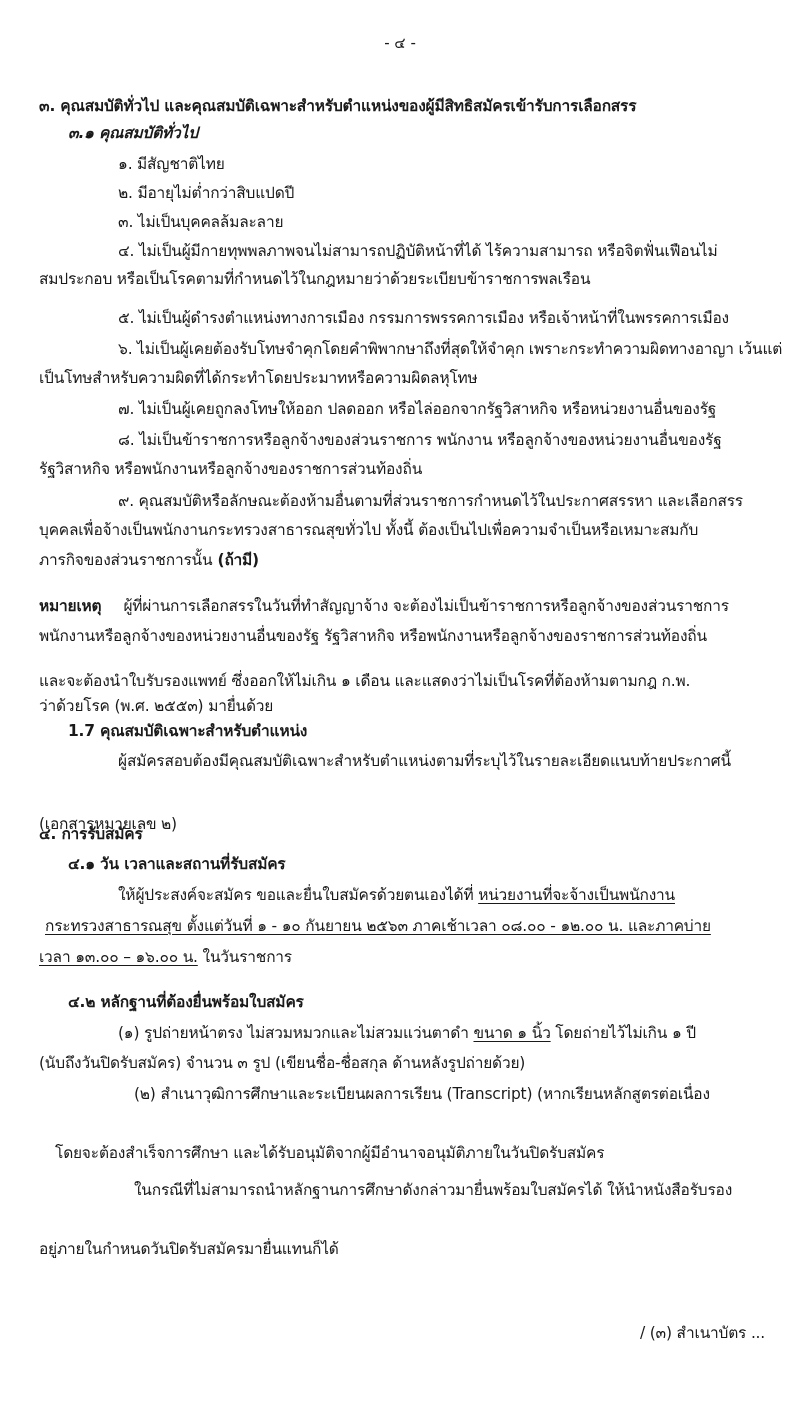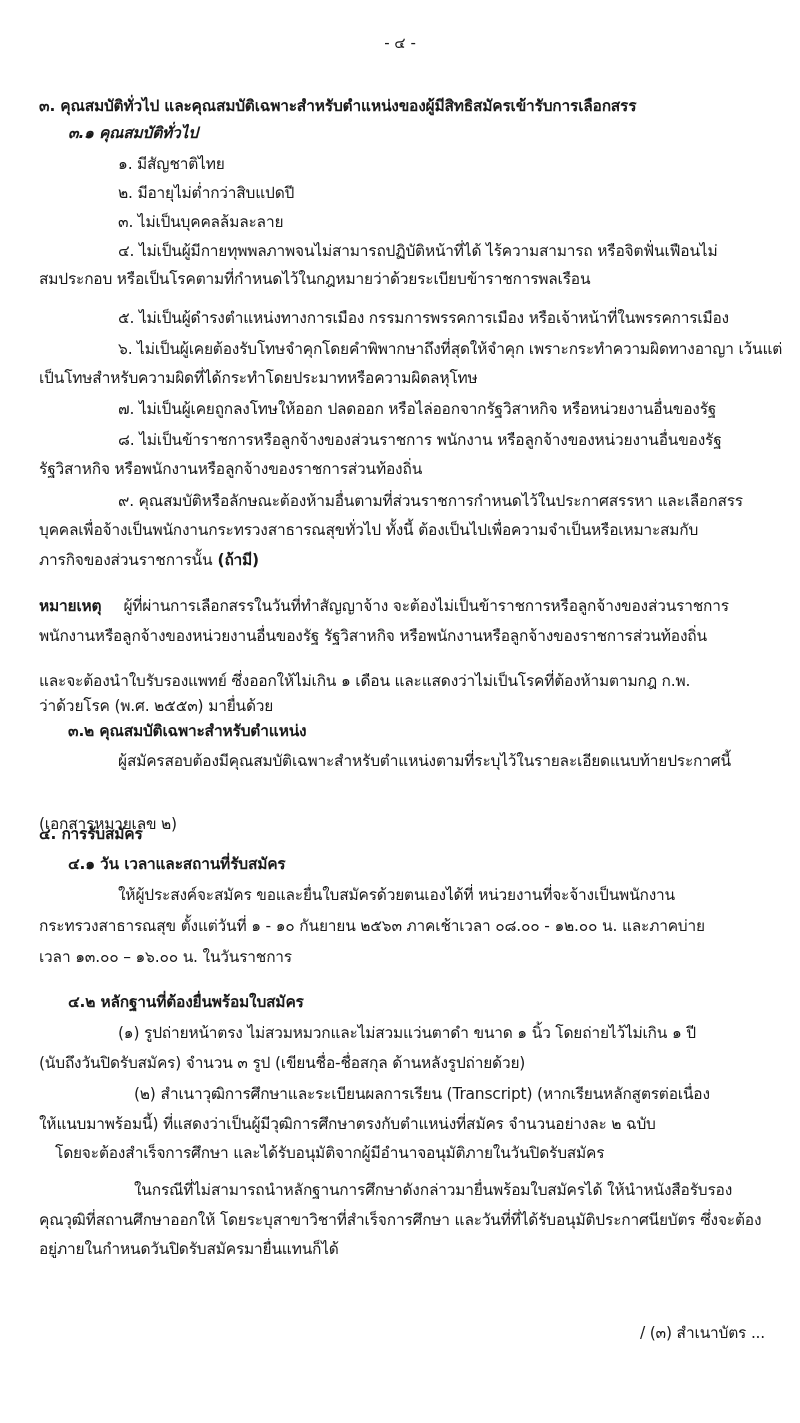--- a/index.html
+++ b/index.html
@@ -1,21 +1,21 @@
 <!DOCTYPE html>
 <html><head>
 <meta charset="utf-8">
 <style>
   html, body { margin:0; padding:0; background:#ffffff; }
   body { width:800px; height:1423px; position:relative; overflow:hidden;
          font-family:"DejaVu Sans", "Liberation Sans", sans-serif; color:#1a1a1a; }
   .page { position:absolute; left:0; top:0; width:800px; height:1423px; }
   .ln { position:absolute; font-size:15.5px; line-height:22px; white-space:nowrap; letter-spacing:-0.2px; }
   .b { font-weight:bold; }
-  .u { text-underline-offset:3px; }
+  .u { text-decoration:underline; text-underline-offset:3px; }
   .pnum { position:absolute; left:0; width:800px; text-align:center; top:31px; font-size:15px; }
 </style>
 </head>
 <body>
 
 <div class="page">
 
   <div class="pnum">- ๔ -</div>
 
   <div class="ln b" style="left:39px;top:95px;">๓.  คุณสมบัติทั่วไป และคุณสมบัติเฉพาะสำหรับตำแหน่งของผู้มีสิทธิสมัครเข้ารับการเลือกสรร</div>
@@ -34,35 +34,33 @@
   <div class="ln" style="left:39px;top:458px;">รัฐวิสาหกิจ หรือพนักงานหรือลูกจ้างของราชการส่วนท้องถิ่น</div>
   <div class="ln" style="left:118px;top:490px;">๙. คุณสมบัติหรือลักษณะต้องห้ามอื่นตามที่ส่วนราชการกำหนดไว้ในประกาศสรรหา และเลือกสรร</div>
   <div class="ln" style="left:39px;top:519px;">บุคคลเพื่อจ้างเป็นพนักงานกระทรวงสาธารณสุขทั่วไป ทั้งนี้ ต้องเป็นไปเพื่อความจำเป็นหรือเหมาะสมกับ</div>
   <div class="ln" style="left:39px;top:549px;"><span>ภารกิจของส่วนราชการนั้น</span><span class="b"> (ถ้ามี)</span></div>
 
   <div class="ln" style="left:39px;top:625px;">พนักงานหรือลูกจ้างของหน่วยงานอื่นของรัฐ  รัฐวิสาหกิจ  หรือพนักงานหรือลูกจ้างของราชการส่วนท้องถิ่น</div>
   <div class="ln" style="left:39px;top:595px;"><span class="b">หมายเหตุ</span><span style="display:inline-block;width:22px"></span><span>ผู้ที่ผ่านการเลือกสรรในวันที่ทำสัญญาจ้าง  จะต้องไม่เป็นข้าราชการหรือลูกจ้างของส่วนราชการ</span></div>
   <div class="ln" style="left:39px;top:654px;margin-top:16px;">และจะต้องนำใบรับรองแพทย์  ซึ่งออกให้ไม่เกิน  ๑  เดือน  และแสดงว่าไม่เป็นโรคที่ต้องห้ามตามกฎ  ก.พ.</div>
   <div class="ln" style="left:39px;top:683px;margin-top:12px;">ว่าด้วยโรค (พ.ศ. ๒๕๕๓) มายื่นด้วย</div>
 
-  <div class="ln b" style="left:68px;top:720px;">๓.๒ คุณสมบัติเฉพาะสำหรับตำแหน่ง</div>
+  <div class="ln b" style="left:68px;top:720px;">1.7 คุณสมบัติเฉพาะสำหรับตำแหน่ง</div>
   <div class="ln" style="left:118px;top:750px;">ผู้สมัครสอบต้องมีคุณสมบัติเฉพาะสำหรับตำแหน่งตามที่ระบุไว้ในรายละเอียดแนบท้ายประกาศนี้</div>
   <div class="ln" style="left:39px;top:813px;">(เอกสารหมายเลข ๒)</div>
 
   <div class="ln b" style="left:39px;top:823px;">๔.  การรับสมัคร</div>
   <div class="ln b" style="left:68px;top:853px;">๔.๑ วัน เวลาและสถานที่รับสมัคร</div>
   <div class="ln" style="left:118px;top:884px;"><span>ให้ผู้ประสงค์จะสมัคร   ขอและยื่นใบสมัครด้วยตนเองได้ที่  </span><span class="u">หน่วยงานที่จะจ้างเป็นพนักงาน</span></div>
-  <div class="ln u" style="left:39px;top:915px;">กระทรวงสาธารณสุข ตั้งแต่วันที่  ๑ - ๑๐ กันยายน ๒๕๖๓ ภาคเช้าเวลา ๐๘.๐๐ - ๑๒.๐๐ น. และภาคบ่าย</div>
+  <div class="ln u" style="left:45px;top:915px;">กระทรวงสาธารณสุข ตั้งแต่วันที่  ๑ - ๑๐ กันยายน ๒๕๖๓ ภาคเช้าเวลา ๐๘.๐๐ - ๑๒.๐๐ น. และภาคบ่าย</div>
   <div class="ln" style="left:39px;top:946px;"><span class="u">เวลา ๑๓.๐๐ – ๑๖.๐๐ น.</span><span> ในวันราชการ</span></div>
 
   <div class="ln b" style="left:68px;top:991px;">๔.๒ หลักฐานที่ต้องยื่นพร้อมใบสมัคร</div>
   <div class="ln" style="left:118px;top:1022px;"><span>(๑) รูปถ่ายหน้าตรง  ไม่สวมหมวกและไม่สวมแว่นตาดำ  </span><span class="u">ขนาด  ๑  นิ้ว</span><span> โดยถ่ายไว้ไม่เกิน  ๑  ปี</span></div>
   <div class="ln" style="left:39px;top:1052px;">(นับถึงวันปิดรับสมัคร) จำนวน ๓ รูป (เขียนชื่อ-ชื่อสกุล ด้านหลังรูปถ่ายด้วย)</div>
   <div class="ln" style="left:134px;top:1083px;">(๒) สำเนาวุฒิการศึกษาและระเบียนผลการเรียน (Transcript) (หากเรียนหลักสูตรต่อเนื่อง</div>
-  <div class="ln" style="left:39px;top:1113px;">ให้แนบมาพร้อมนี้) ที่แสดงว่าเป็นผู้มีวุฒิการศึกษาตรงกับตำแหน่งที่สมัคร  จำนวนอย่างละ ๒    ฉบับ</div>
   <div class="ln" style="left:39px;top:1142px;margin-left:16px;">โดยจะต้องสำเร็จการศึกษา และได้รับอนุมัติจากผู้มีอำนาจอนุมัติภายในวันปิดรับสมัคร</div>
   <div class="ln" style="left:134px;top:1179px;">ในกรณีที่ไม่สามารถนำหลักฐานการศึกษาดังกล่าวมายื่นพร้อมใบสมัครได้  ให้นำหนังสือรับรอง</div>
-  <div class="ln" style="left:39px;top:1209px;">คุณวุฒิที่สถานศึกษาออกให้ โดยระบุสาขาวิชาที่สำเร็จการศึกษา และวันที่ที่ได้รับอนุมัติประกาศนียบัตร ซึ่งจะต้อง</div>
   <div class="ln" style="left:39px;top:1238px;">อยู่ภายในกำหนดวันปิดรับสมัครมายื่นแทนก็ได้</div>
 
   <div class="ln" style="left:640px;top:1322px;">/ (๓) สำเนาบัตร ...</div>
 
 </div>
 
 </body></html>

